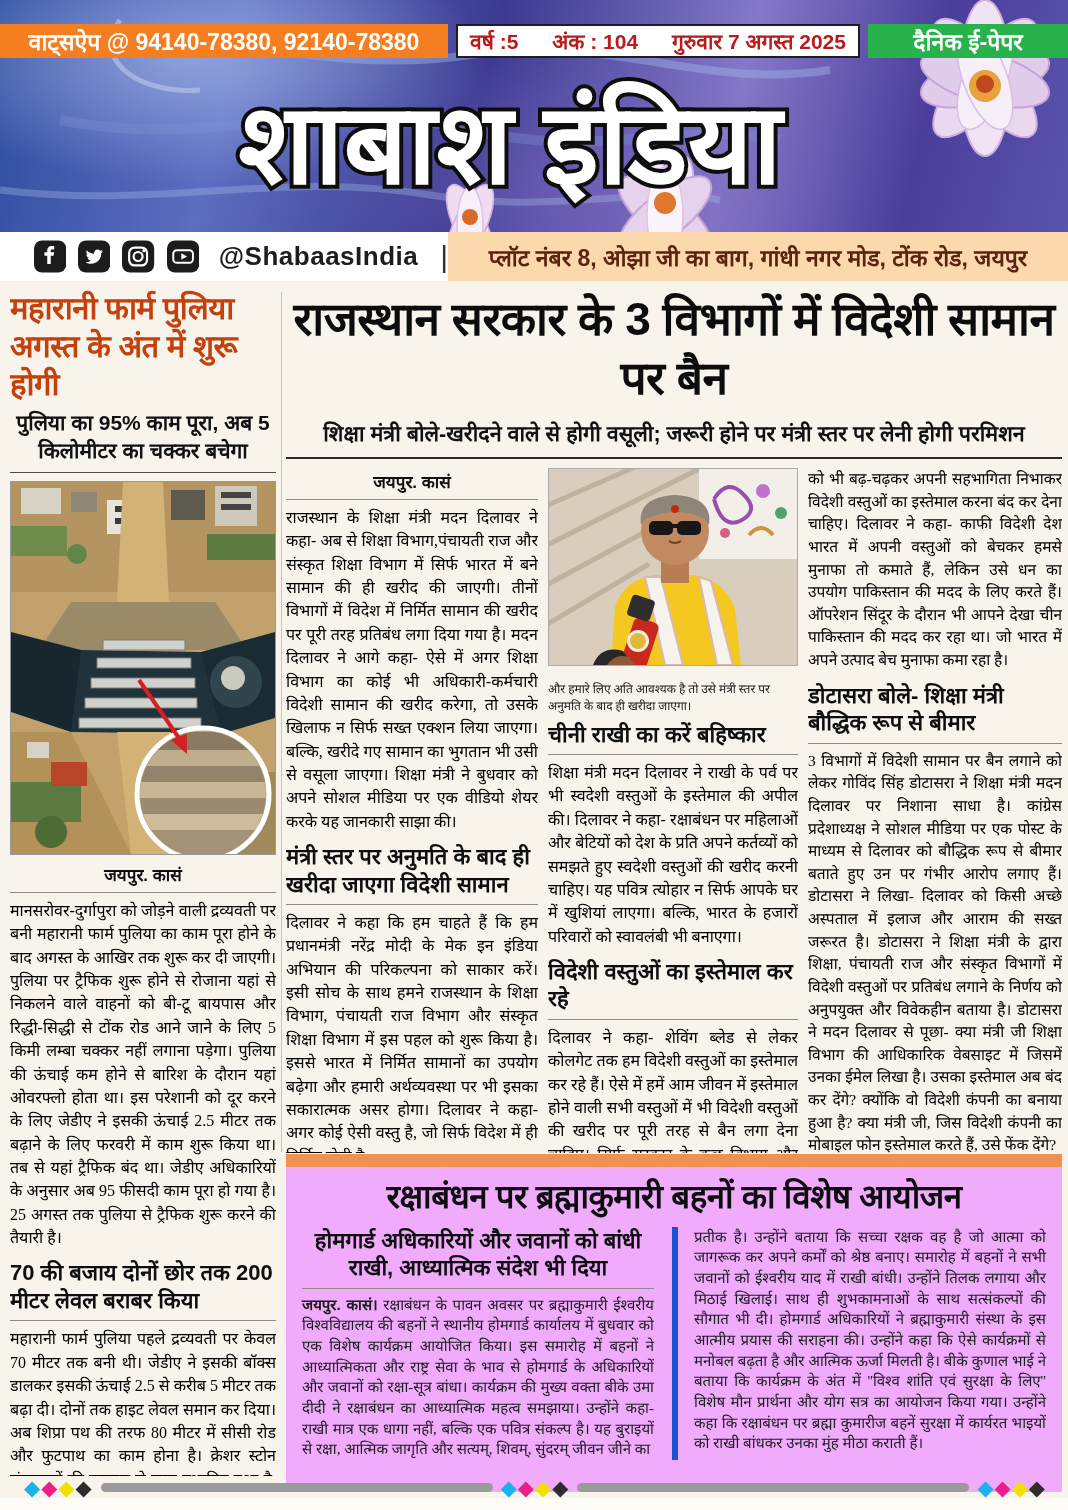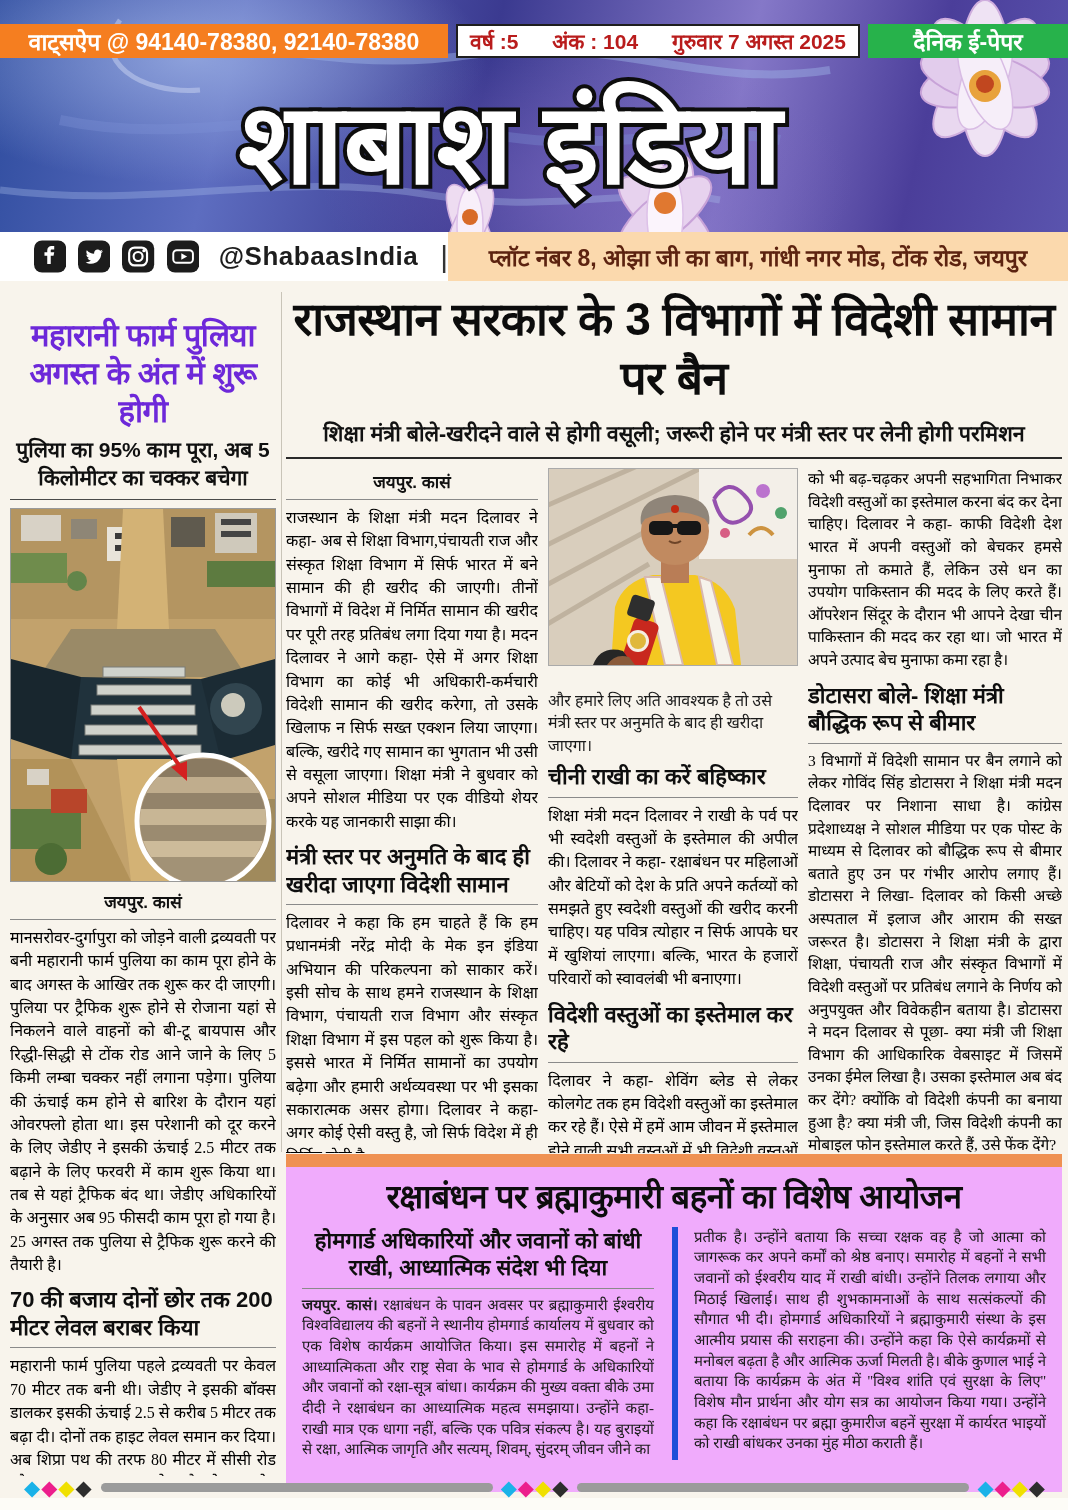--- a/index.html
+++ b/index.html
@@ -72,22 +72,22 @@
   }
 
   
   .vline { position: absolute; width: 1px; background: #c9c4b8; }
 
   .left-col {
     position: absolute; top: 290px; left: 10px; width: 266px; height: 1186px;
     overflow: hidden;
   }
   .left-headline {
-    font-size: 31px; font-weight: bold; color: #6d28d9;
-    text-align: center; line-height: 1.22; letter-spacing: -0.5px; margin-top: 27px;
+    font-size: 31px; font-weight: bold; color: #c2410c;
+    line-height: 1.22; letter-spacing: -0.5px;
   }
   .left-subheadline {
     font-size: 21px; font-weight: bold; color: #101010;
     text-align: center; line-height: 1.3; margin-top: 6px;
   }
   .rule { border-top: 1.5px solid #4a4a4a; margin: 8px 0; }
   .rule-light { border-top: 1px solid #8a8a8a; margin: 6px 0; }
 
   .news-photo { display: block; width: 100%; border: 1px solid #999; }
   .byline { font-size: 17px; font-weight: bold; text-align: center; color: #101010; margin-top: 8px; }
@@ -110,21 +110,21 @@
   }
   .main-head-rule { border-top: 2px solid #2a2a2a; margin-top: 10px; }
 
   .mcol { position: absolute; top: 468px; height: 685px; overflow: hidden; }
   .mcol1 { left: 286px; width: 252px; }
   .mcol2 { left: 548px; width: 250px; }
   .mcol3 { left: 808px; width: 254px; }
 
   .minister-photo { display: block; width: 100%; border: 1px solid #aaa; }
   .caption-text {
-    font-size: 16px; line-height: 1.4; color: #1b1b1b; margin-top: 24px;
+    font-size: 12px; line-height: 1.4; color: #1b1b1b; margin-top: 15px;
     font-family: "Liberation Serif", serif;
   }
 
   
   .orange-bar {
     position: absolute; top: 1154px; left: 286px; width: 776px; height: 13px;
     background: #ef9152;
   }
   .bottom-box {
     position: absolute; top: 1167px; left: 286px; width: 776px; height: 325px;

